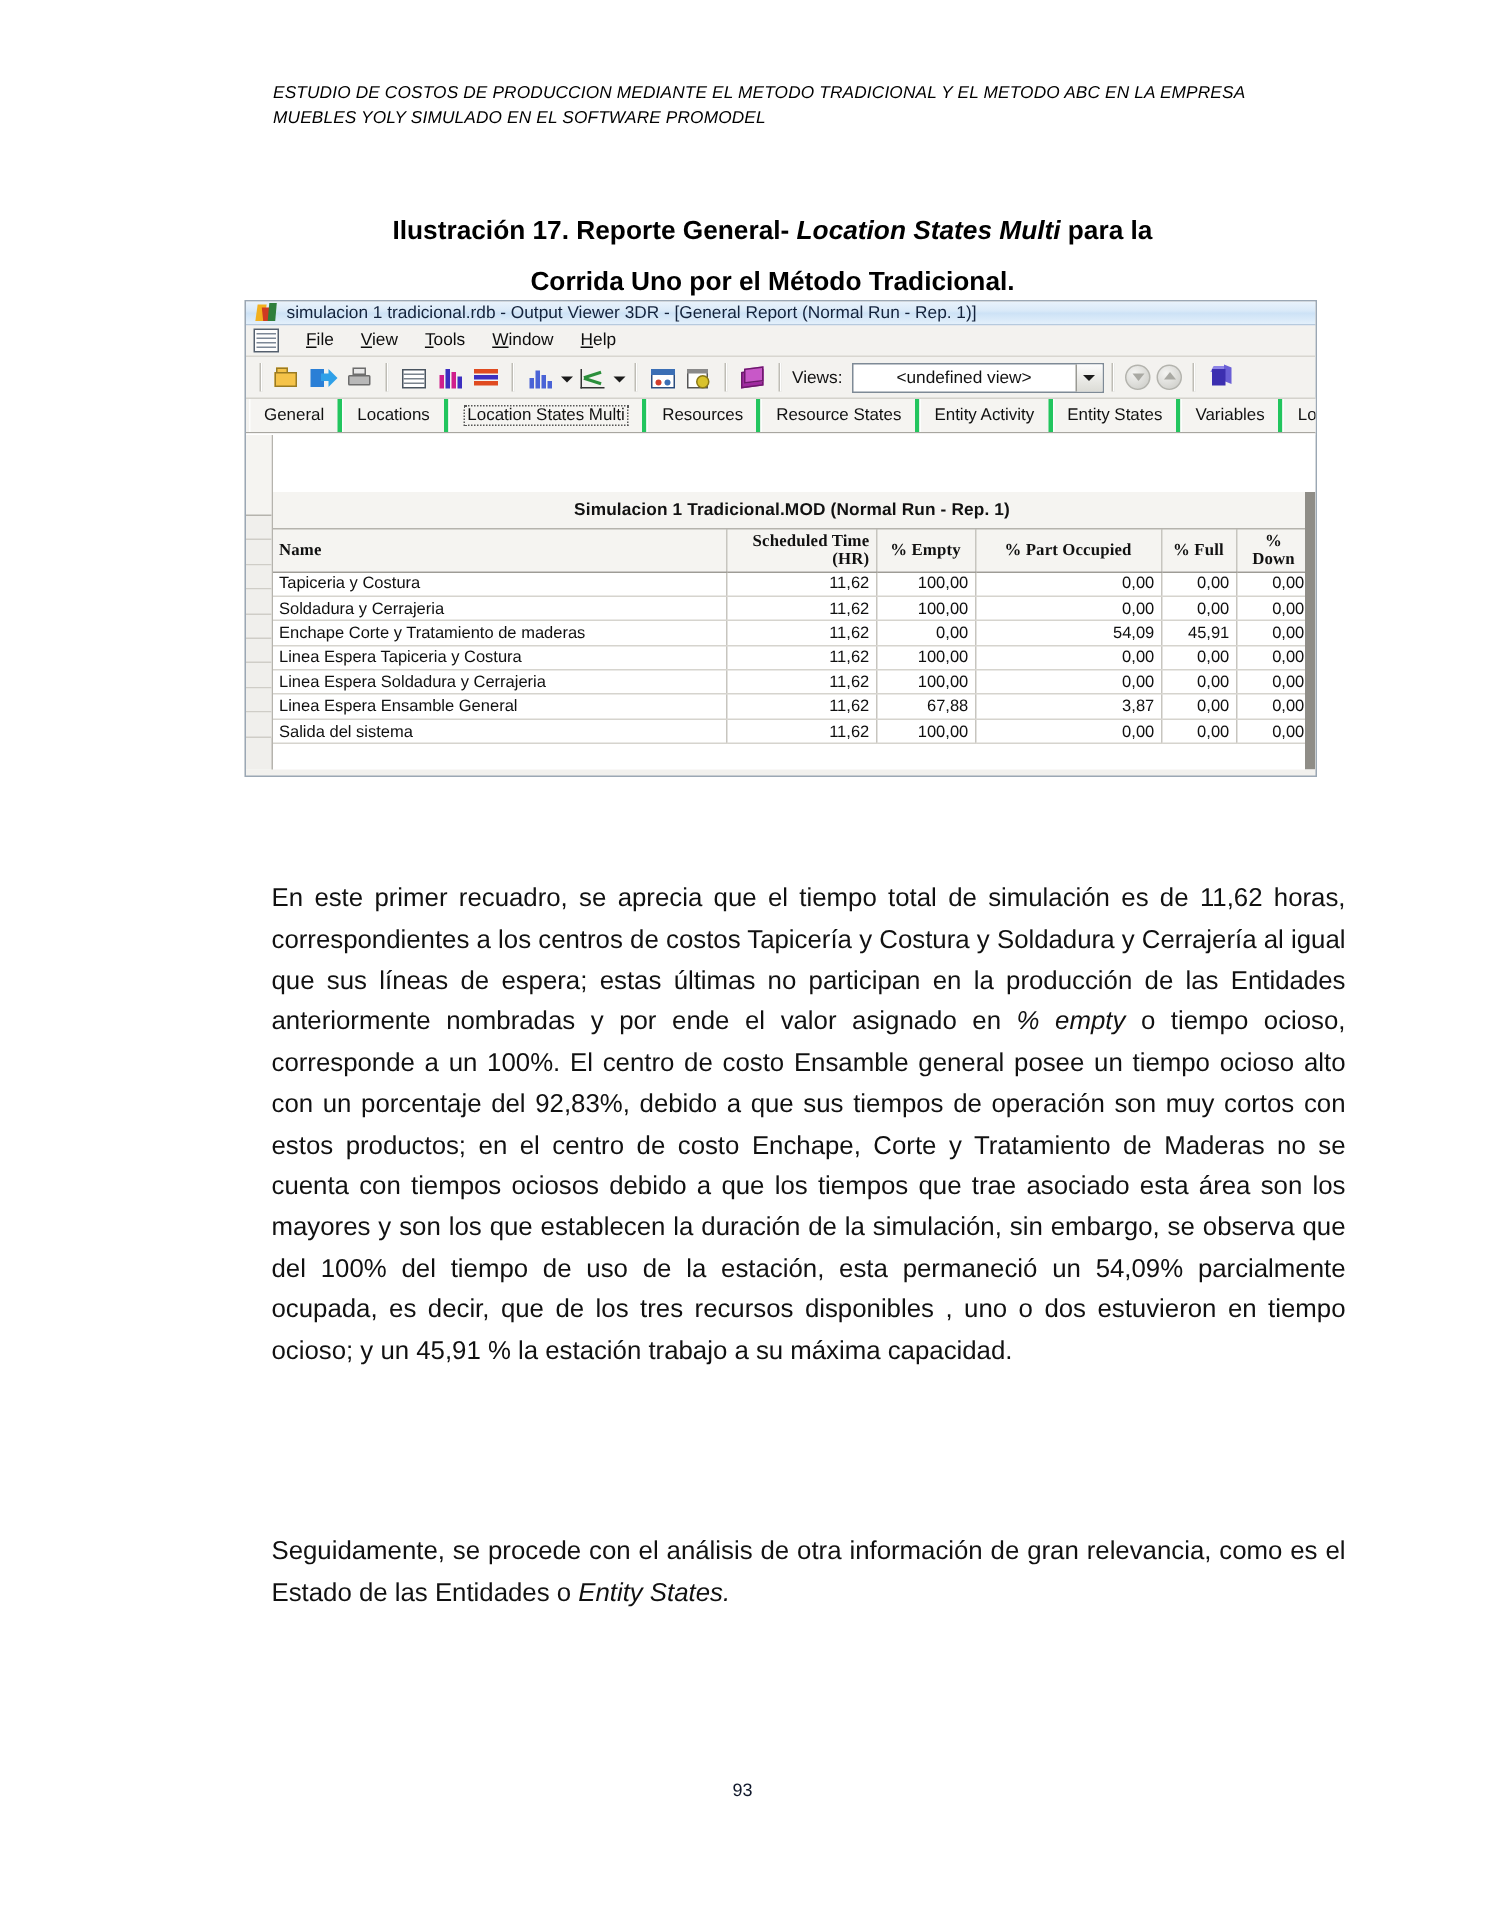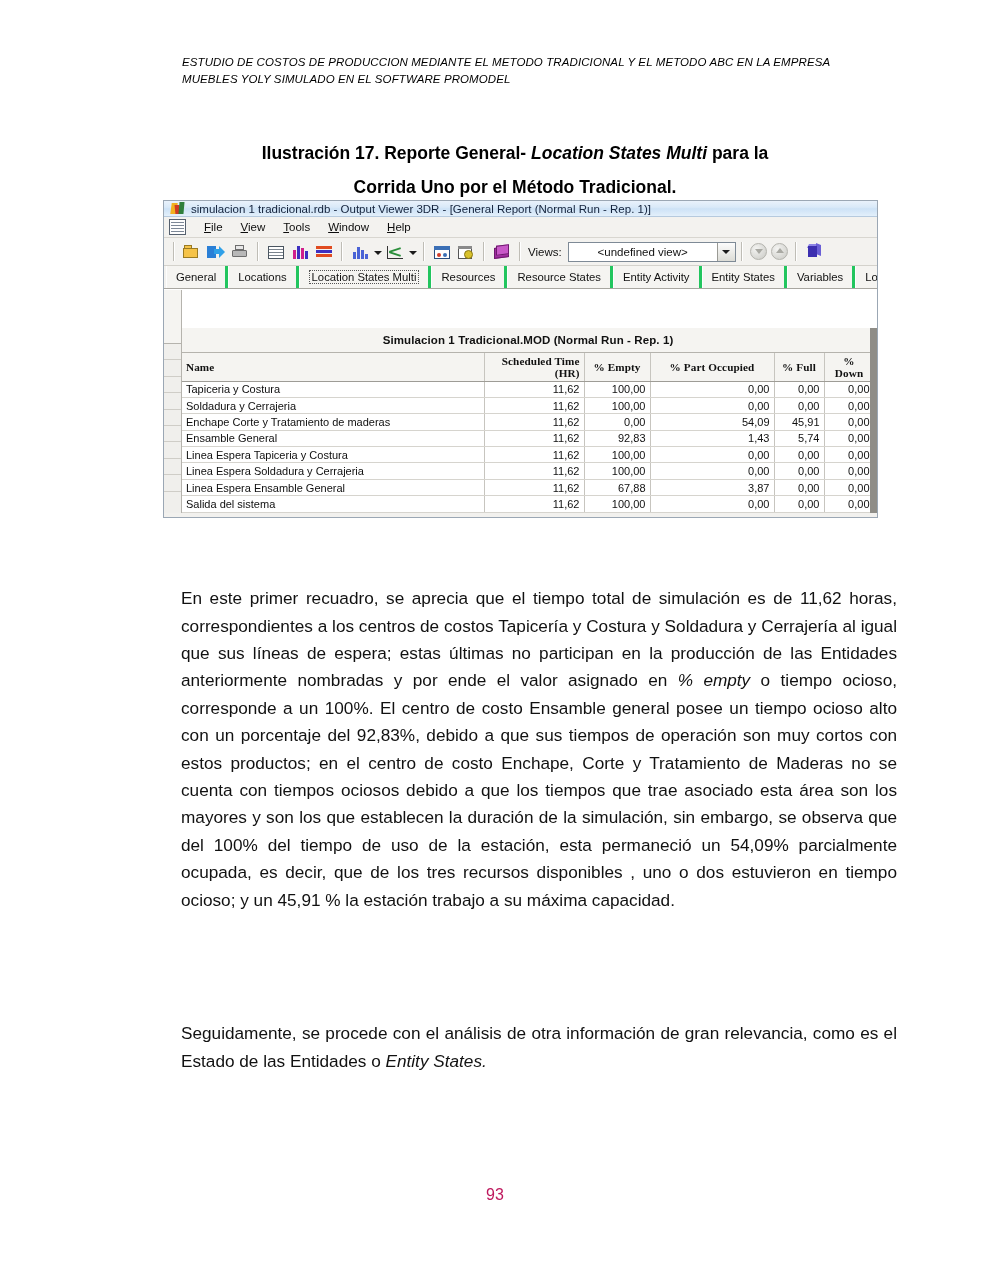--- a/index.html
+++ b/index.html
@@ -398,22 +398,22 @@
   }
   .para .ital { font-style: italic; }
   #para-1 { top: 568px; }
   #para-2 { top: 1003px; }
 
   .page-number {
     position: absolute;
     left: 0; right: 0;
     top: 1186px;
     text-align: center;
-    font-size: 16px;
-    color: #be185d;
+    font-size: 12px;
+    color: #0f172a;
     font-family: "Liberation Sans", sans-serif;
   }
 </style>
 </head>
 <body>
 
 <div class="doc-header">ESTUDIO DE COSTOS DE PRODUCCION MEDIANTE EL METODO TRADICIONAL Y EL METODO ABC EN LA EMPRESA MUEBLES YOLY SIMULADO EN EL SOFTWARE PROMODEL</div>
 
 <div class="fig-caption">
   <span>Ilustración 17. Reporte General- </span><span class="ital">Location States Multi</span><span> para la</span><br>
@@ -606,28 +606,20 @@
             </tr>
             <tr class="data-row">
               <td class="v-name">Enchape Corte y Tratamiento de maderas</td>
               <td class="v-num">11,62</td>
               <td class="v-num">0,00</td>
               <td class="v-num">54,09</td>
               <td class="v-num">45,91</td>
               <td class="v-num">0,00</td>
             </tr>
             <tr class="data-row">
-              <td class="v-name">Ensamble General</td>
-              <td class="v-num">11,62</td>
-              <td class="v-num">92,83</td>
-              <td class="v-num">1,43</td>
-              <td class="v-num">5,74</td>
-              <td class="v-num">0,00</td>
-            </tr>
-            <tr class="data-row">
               <td class="v-name">Linea Espera Tapiceria y Costura</td>
               <td class="v-num">11,62</td>
               <td class="v-num">100,00</td>
               <td class="v-num">0,00</td>
               <td class="v-num">0,00</td>
               <td class="v-num">0,00</td>
             </tr>
             <tr class="data-row">
               <td class="v-name">Linea Espera Soldadura y Cerrajeria</td>
               <td class="v-num">11,62</td>

